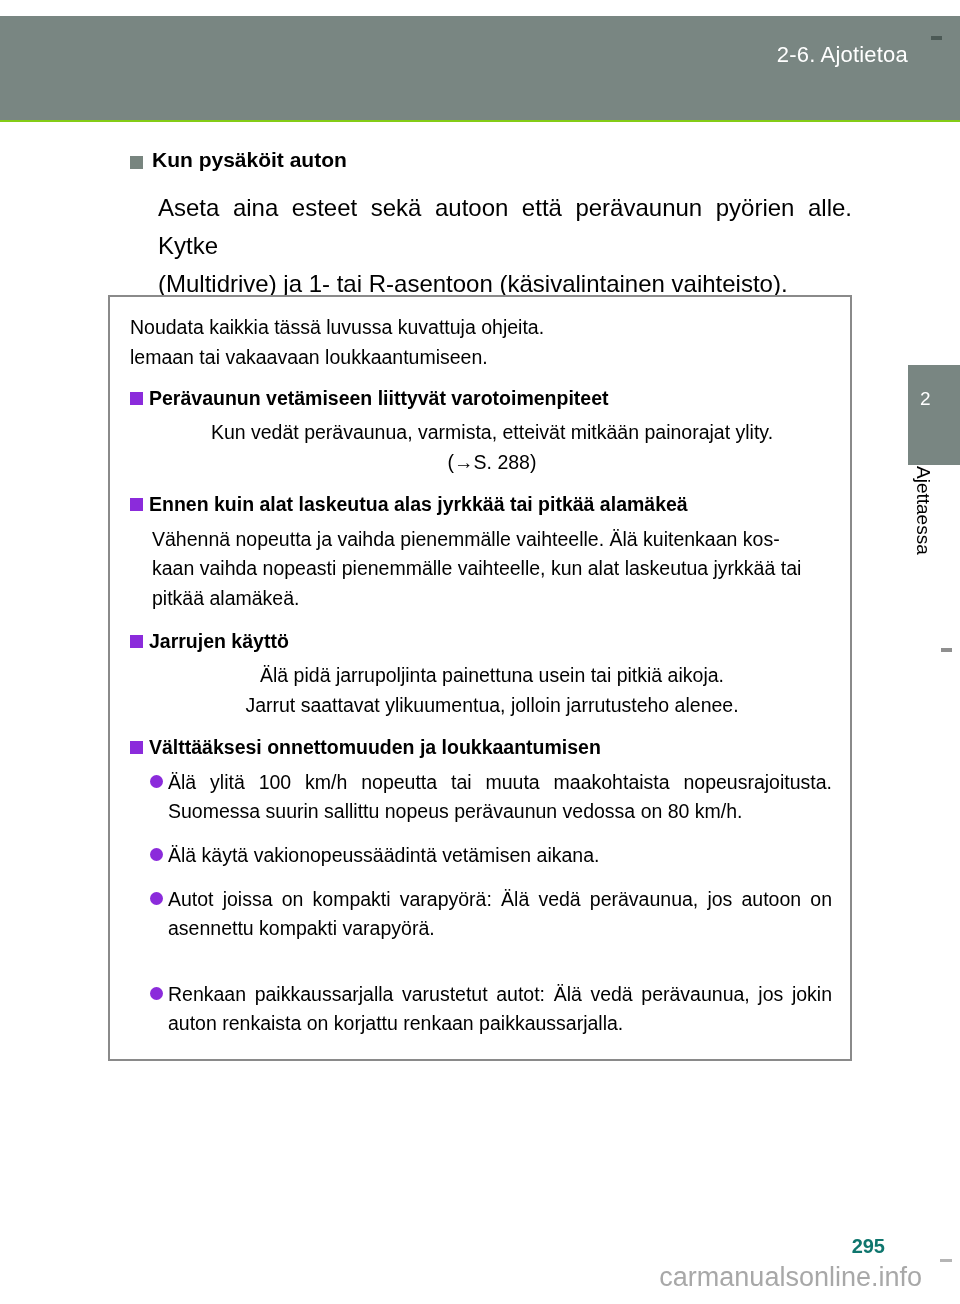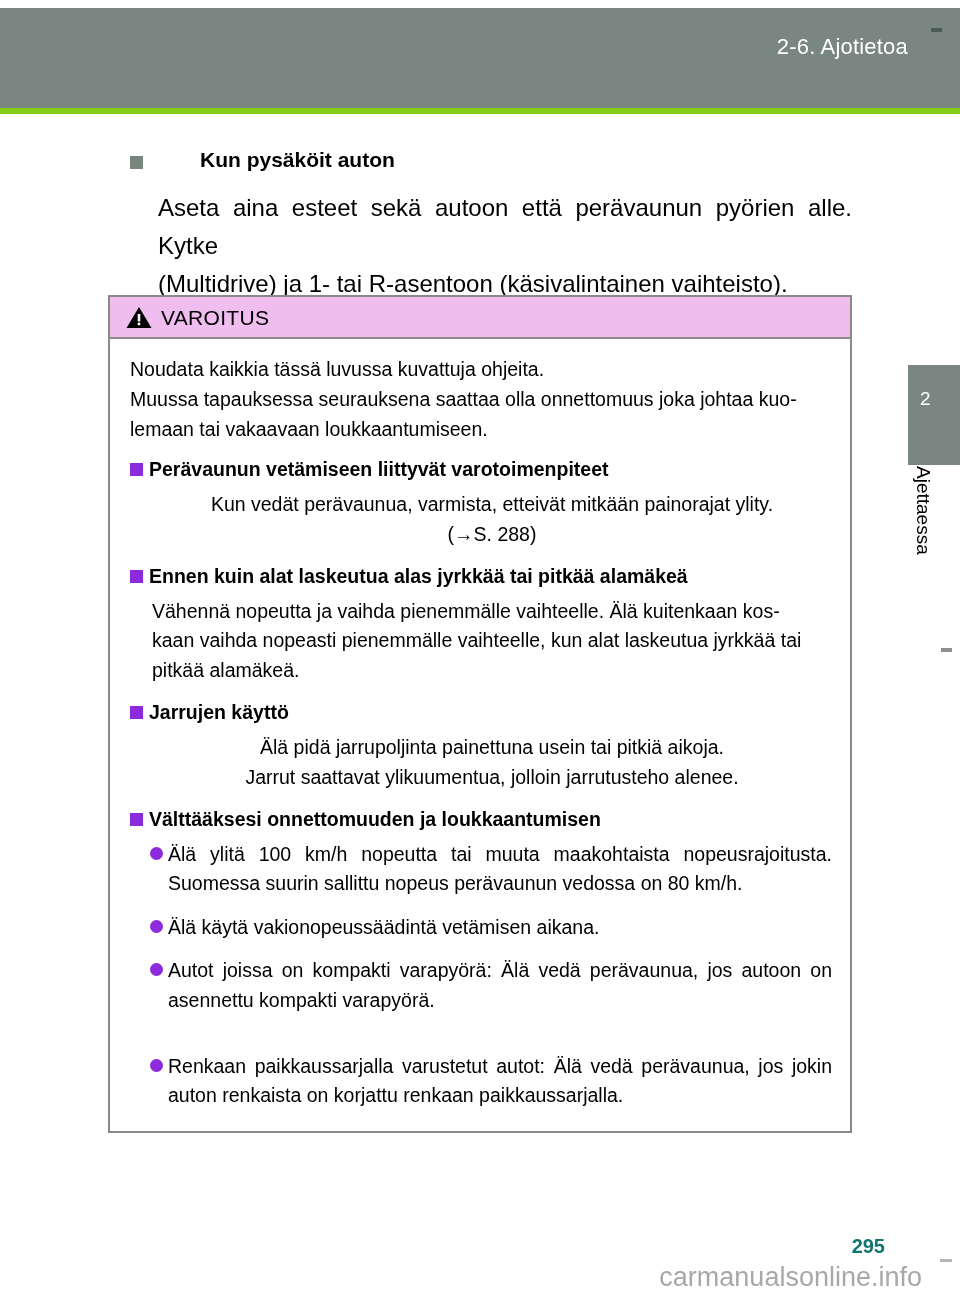--- a/index.html
+++ b/index.html
@@ -12,26 +12,26 @@
     height: 1304px;
     position: relative;
     font-family: "Liberation Sans", sans-serif;
     color: #000000;
     overflow: hidden;
   }
 
   
   .header-band {
     position: absolute;
-    top: 8px;
+    top: 16px;
     left: 0;
     width: 960px;
     height: 106px;
     background: #798682;
-    border-bottom: 6px solid #84cc16;
+    border-bottom: 2px solid #84cc16;
     box-sizing: border-box;
   }
   .header-title {
     position: absolute;
     right: 52px;
     top: 26px;
     color: #ffffff;
     font-size: 22px;
     font-weight: 400;
     letter-spacing: 0.2px;
@@ -101,21 +101,20 @@
   }
 
   
   .section-heading {
     display: flex;
     align-items: center;
     font-size: 21px;
     font-weight: bold;
     line-height: 1.1;
     margin: 0 0 18px 0;
-    gap: 48px;
   }
   .sq-gray {
     flex: 0 0 auto;
     width: 13px;
     height: 13px;
     background: #78857f;
     margin-right: 9px;
     margin-top: 5px;
   }
   .section-body {
@@ -263,34 +262,25 @@
 
   <div class="section-body">
     <span>Aseta aina esteet sekä autoon että perävaunun pyörien alle. Kytke</span>
     <span>(Multidrive) ja 1- tai R-asentoon (käsivalintainen vaihteisto).</span>
   </div>
 
 </div>
 
 <div class="warn-box">
 
-  <div class="warn-head">
-    <svg class="warn-tri" viewBox="0 0 26 23">
-      <polygon points="13,1 25.5,22 0.5,22" fill="#000000"></polygon>
-      <rect x="11.7" y="8" width="2.6" height="7.4" fill="#ffffff"></rect>
-      <rect x="11.7" y="16.6" width="2.6" height="2.6" fill="#ffffff"></rect>
-    </svg>
-    <span class="warn-title">VAROITUS</span>
-  </div>
 
   <div class="warn-body">
 
     <p class="warn-intro">
       <span>Noudata kaikkia tässä luvussa kuvattuja ohjeita.</span>
-      <span>Muussa tapauksessa seurauksena saattaa olla onnettomuus joka johtaa kuo-</span>
       <span>lemaan tai vakaavaan loukkaantumiseen.</span>
     </p>
 
     <div class="sub-heading">
       <span class="sq-purple"></span>
       <span>Perävaunun vetämiseen liittyvät varotoimenpiteet</span>
     </div>
     <div class="sub-body nowrap-lines">
       <span>Kun vedät perävaunua, varmista, etteivät mitkään painorajat ylity.</span>
       <span>(→S. 288)</span>

